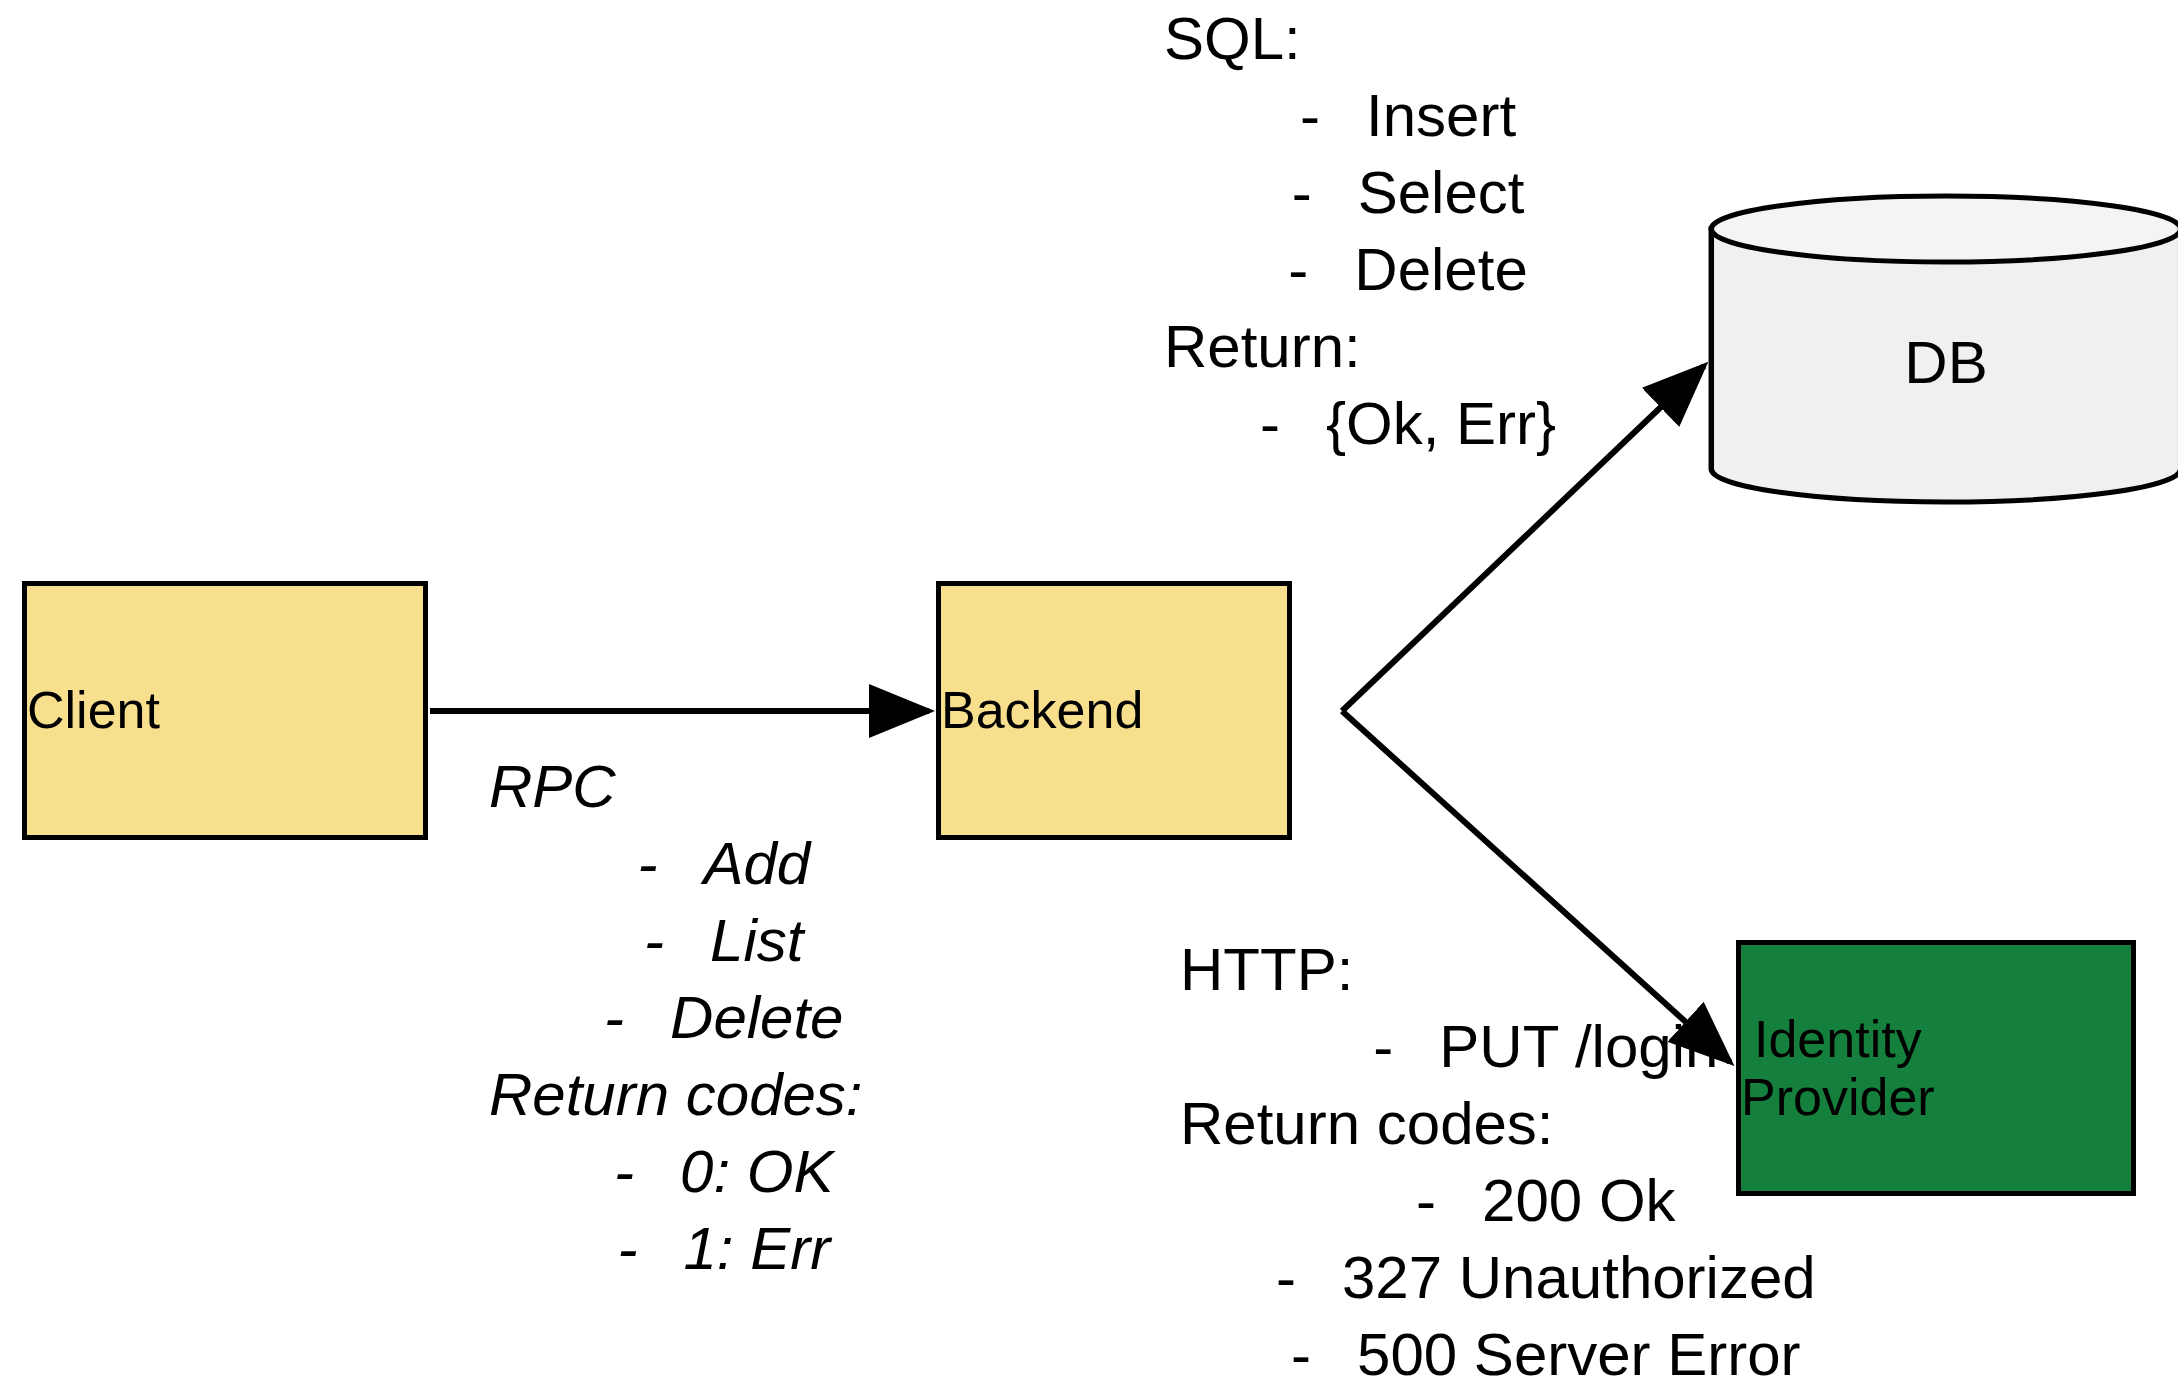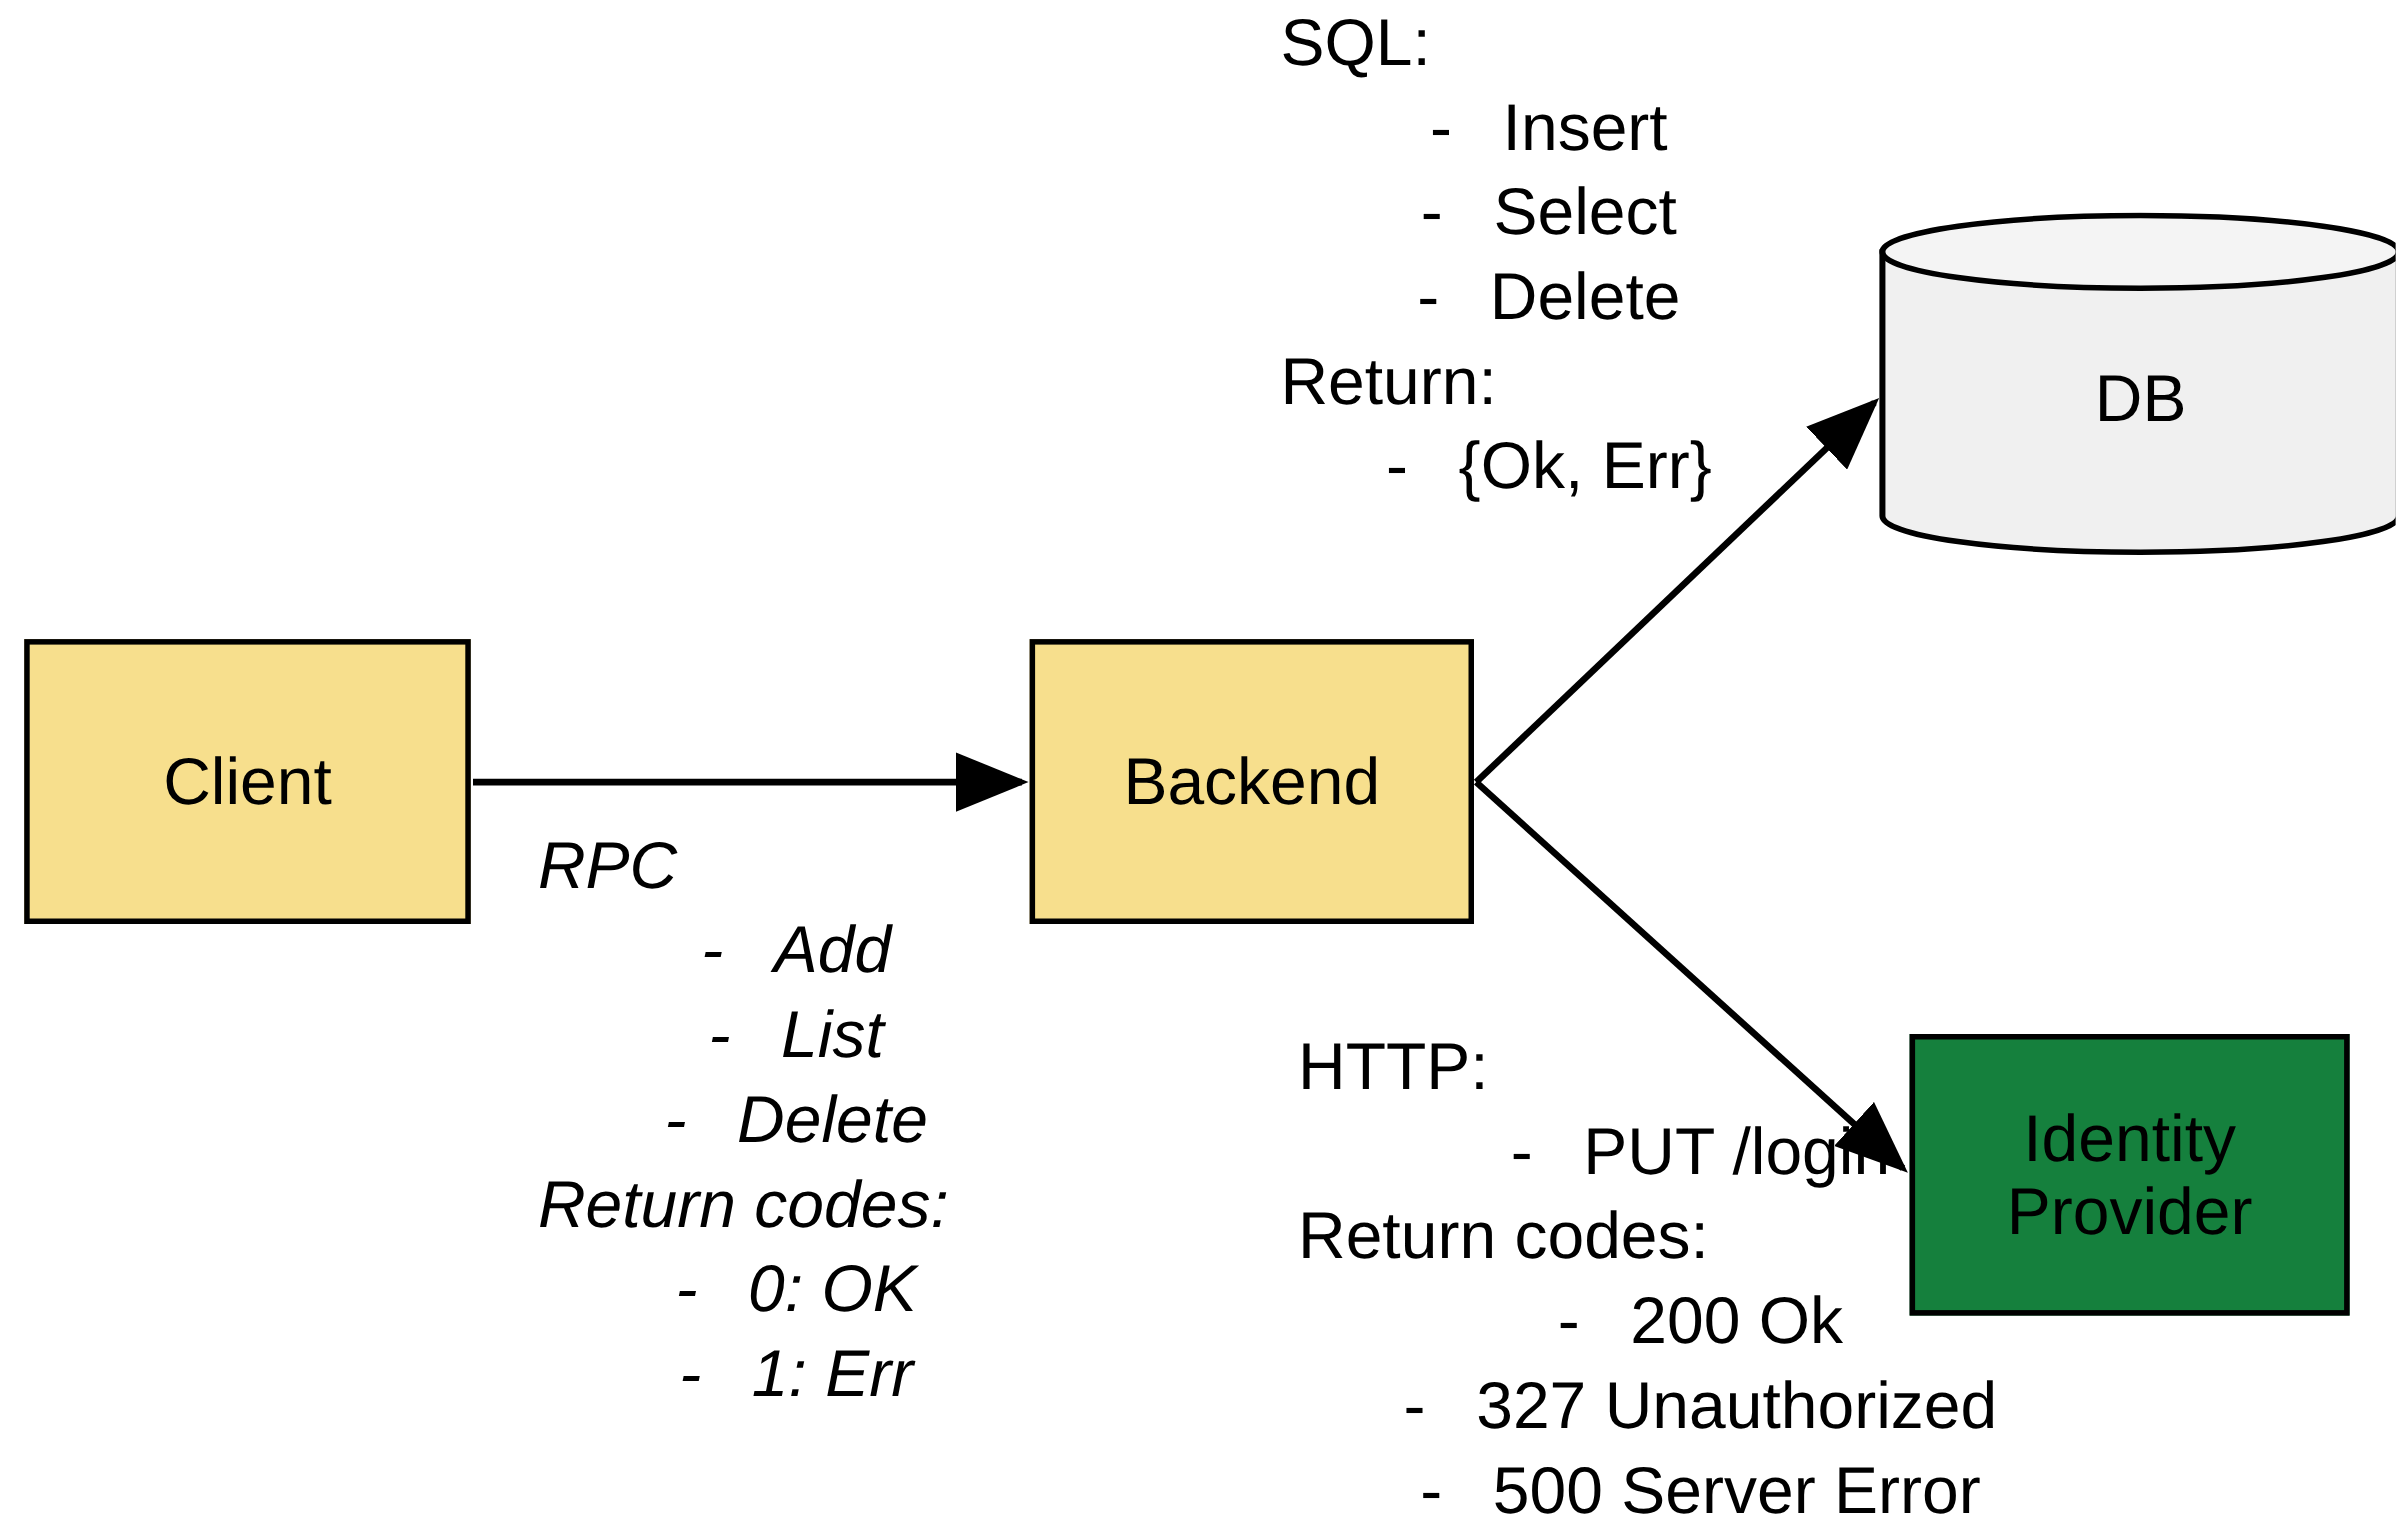--- a/index.html
+++ b/index.html
@@ -26,38 +26,37 @@
     height: 1398px;
     pointer-events: none;
   }
 
   
   .node {
     position: absolute;
     box-sizing: border-box;
     display: flex;
     align-items: center;
-    justify-content: center;
     text-align: center;
     color: #000000;
-    font-size: 60px;
+    font-size: 52px;
     line-height: 1.12;
     z-index: 3;
   }
   .node-rect-yellow {
     background: #F7DF8D;
     border: 5px solid #000000;
   }
   .node-rect-gray {
     background: #15803d;
     border: 5px solid #000000;
   }
 
   #node-client   { left: 22px;   top: 581px; width: 406px; height: 259px; }
-  #node-backend  { left: 936px;  top: 581px; width: 404px; height: 259px; }
+  #node-backend  { left: 936px;  top: 581px; width: 356px; height: 259px; }
   #node-identity { left: 1736px; top: 940px; width: 400px; height: 256px; }
 
   
   #node-db {
     position: absolute;
     left: 1708px;
     top: 193px;
     width: 476px;
     height: 312px;
     z-index: 3;

